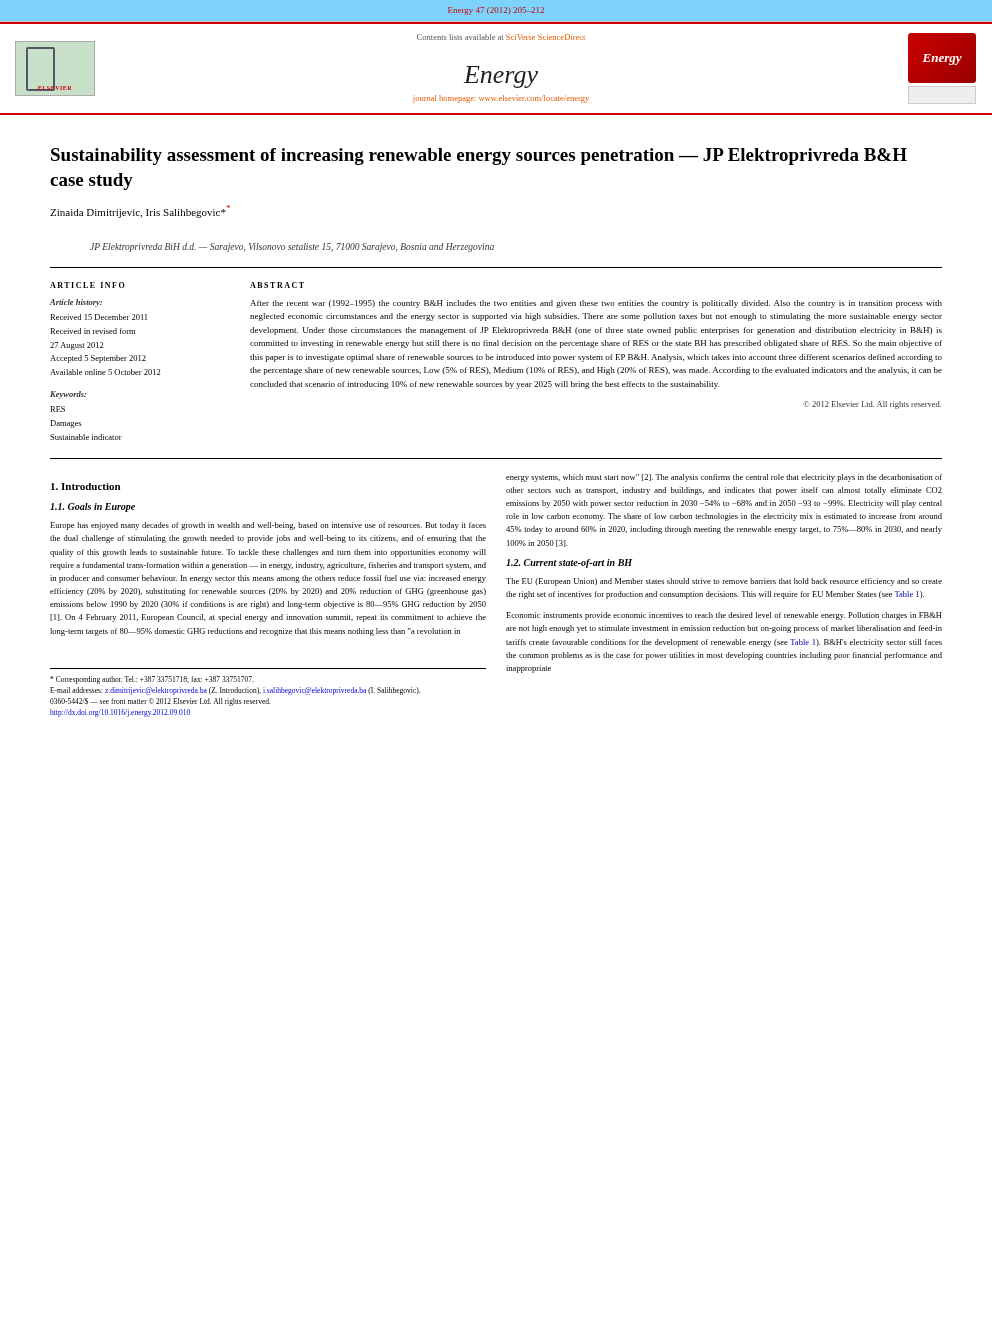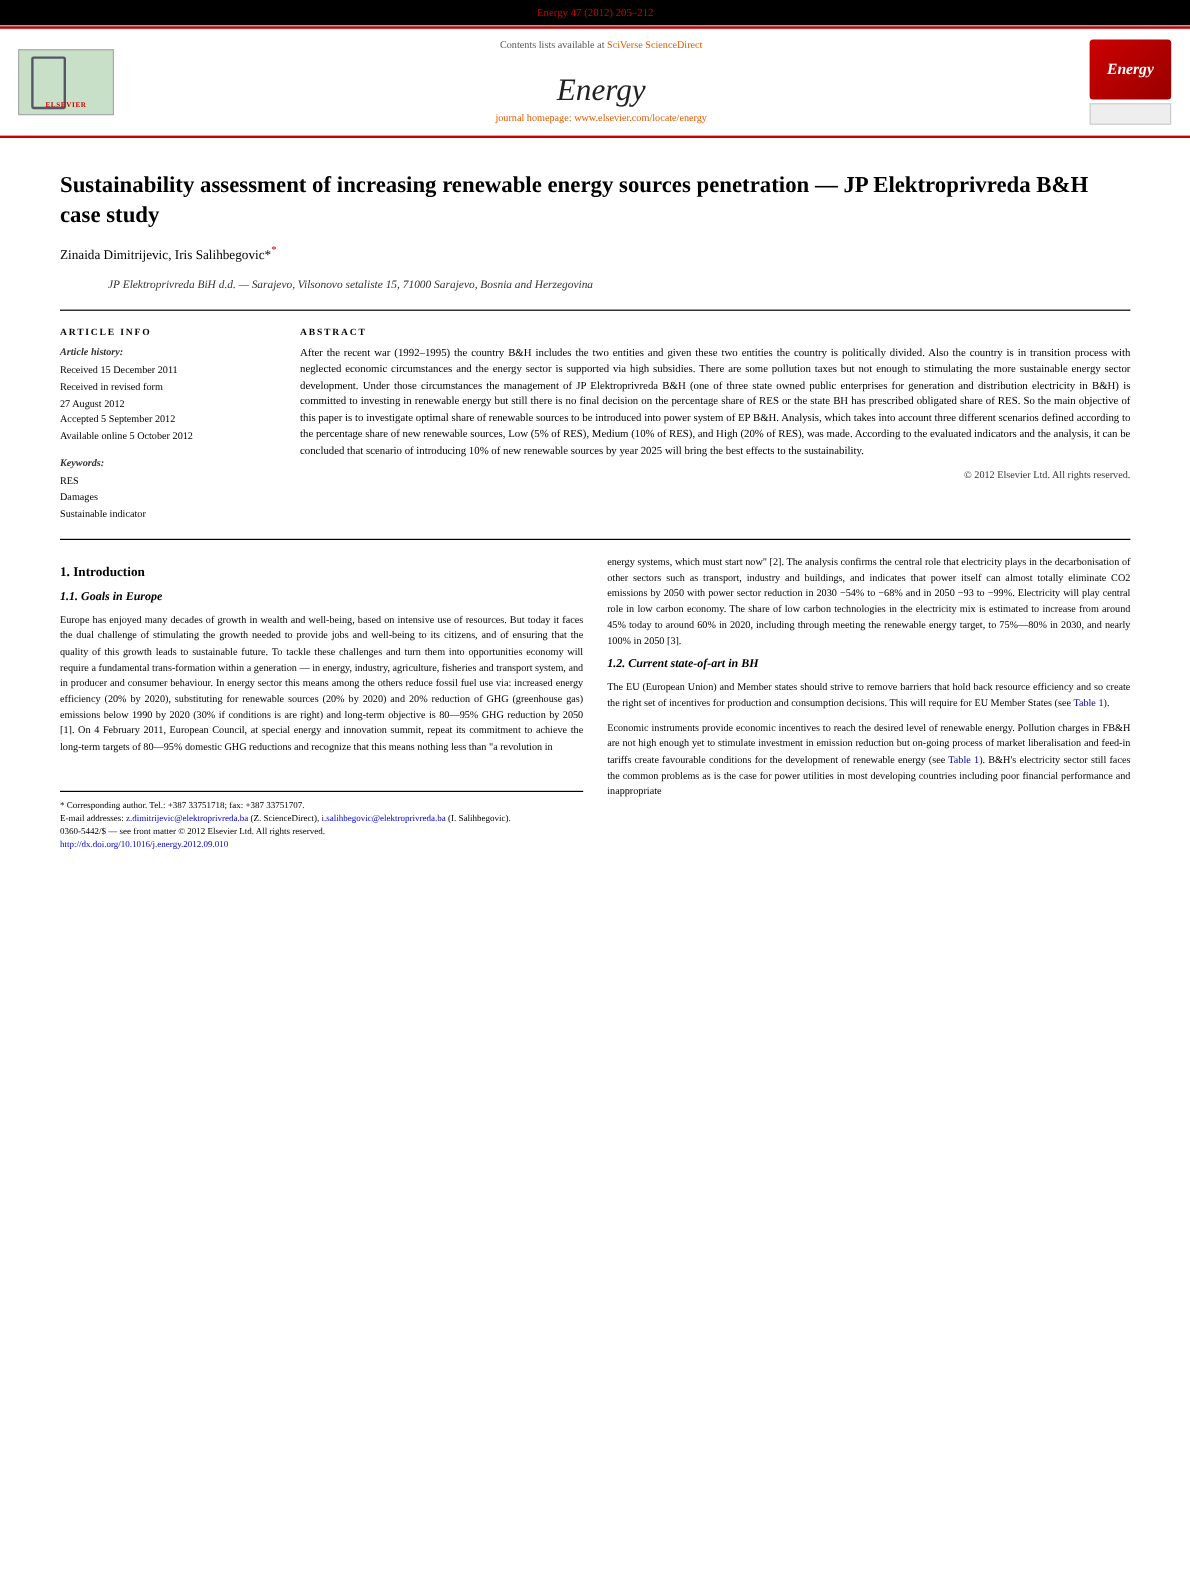--- a/index.html
+++ b/index.html
@@ -8,21 +8,21 @@
       background: #fff;
       color: #000;
       width: 992px;
       min-height: 1323px;
       font-size: 10px;
       line-height: 1.4;
     }
 
     
     .top-bar {
-      background: #000000;
+      background: #7dd3fc;
       text-align: center;
       padding: 4px 0;
       font-size: 9px;
       color: #c00;
       border-bottom: 1px solid #ccc;
     }
 
     
     .journal-header {
       display: flex;
@@ -153,21 +153,21 @@
       font-family: 'Times New Roman', serif;
       font-size: 19px;
       font-weight: bold;
       margin: 18px 0 10px 0;
       line-height: 1.3;
       color: #000;
     }
 
     .authors {
       font-size: 11px;
-      margin-bottom: 11px;
+      margin-bottom: 21px;
       color: #000;
     }
 
     .authors sup {
       color: #c00;
       font-size: 9px;
     }
 
     .affiliation {
       font-size: 9.5px;
@@ -386,21 +386,21 @@
         <span>Goals in Europe</span>
       </div>
 
       <div class="body-text">Europe has enjoyed many decades of growth in wealth and well-being, based on intensive use of resources. But today it faces the dual challenge of stimulating the growth needed to provide jobs and well-being to its citizens, and of ensuring that the quality of this growth leads to sustainable future. To tackle these challenges and turn them into opportunities economy will require a fundamental trans-formation within a generation — in energy, industry, agriculture, fisheries and transport system, and in producer and consumer behaviour. In energy sector this means among the others reduce fossil fuel use via: increased energy efficiency (20% by 2020), substituting for renewable sources (20% by 2020) and 20% reduction of GHG (greenhouse gas) emissions below 1990 by 2020 (30% if conditions is are right) and long-term objective is 80—95% GHG reduction by 2050 [1]. On 4 February 2011, European Council, at special energy and innovation summit, repeat its commitment to achieve the long-term targets of 80—95% domestic GHG reductions and recognize that this means nothing less than "a revolution in</div>
 
       <div class="footnote-section" style="margin-top:30px;">
         <div class="footnote-text">* Corresponding author. Tel.: +387 33751718; fax: +387 33751707.</div>
         <div class="footnote-text">
           <span>E-mail addresses:</span>
           <span class="footnote-link">z.dimitrijevic@elektroprivreda.ba</span>
-          <span>(Z. ScienceDirect),</span>
+          <span>(Z. Introduction),</span>
           <span class="footnote-link">i.salihbegovic@elektroprivreda.ba</span>
           <span>(I. Salihbegovic).</span>
         </div>
         <div class="footnote-text">0360-5442/$ — see front matter © 2012 Elsevier Ltd. All rights reserved.</div>
         <div class="footnote-text">
           <span class="footnote-link">http://dx.doi.org/10.1016/j.energy.2012.09.010</span>
         </div>
       </div>
     </div>
 

